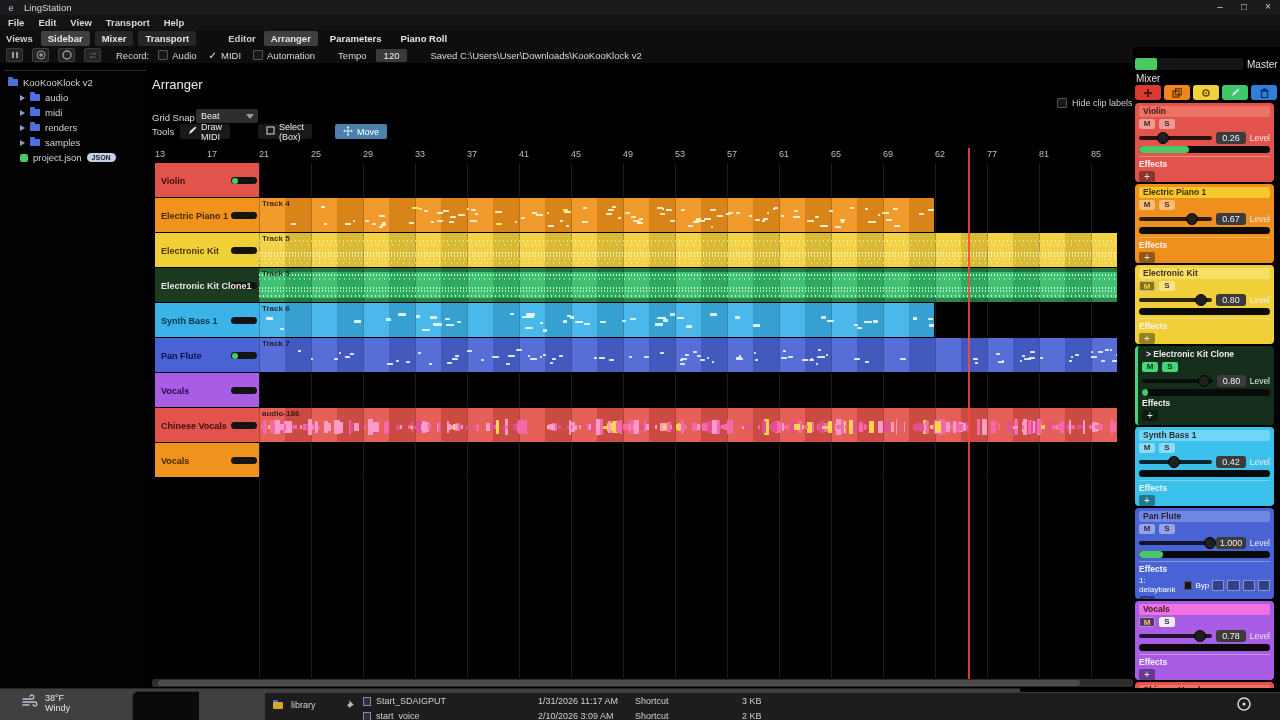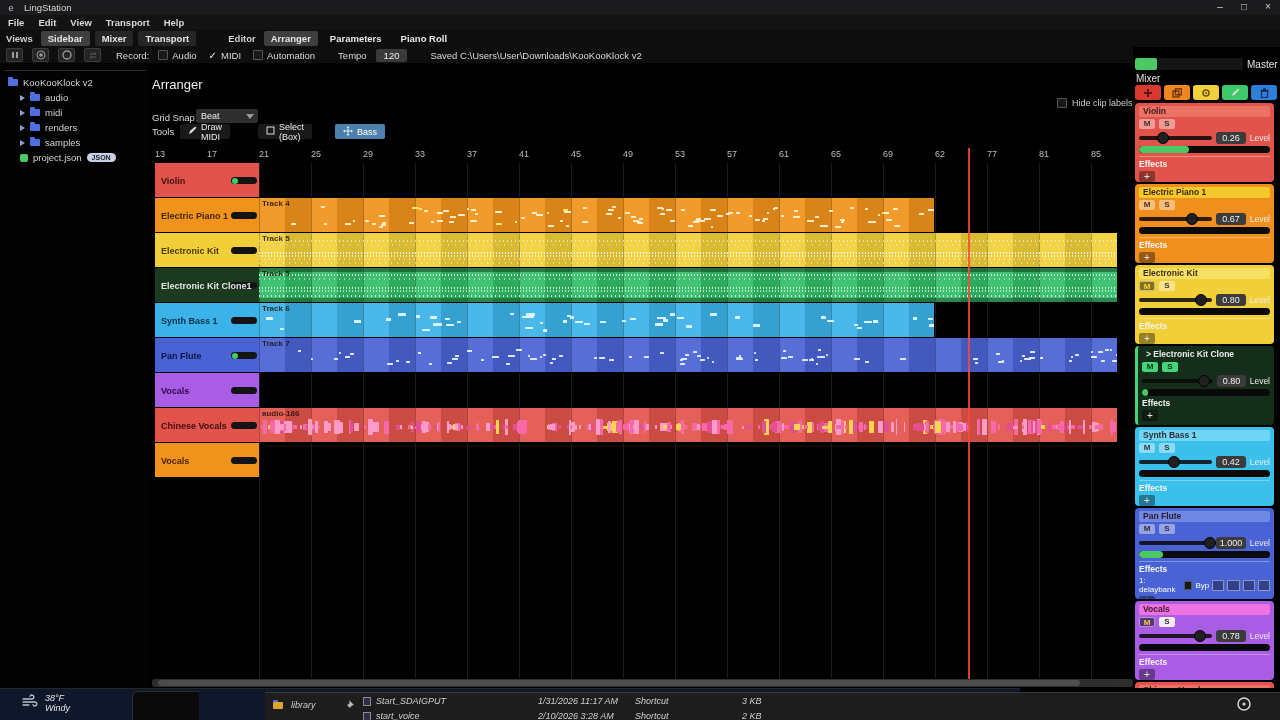--- a/index.html
+++ b/index.html
@@ -108,21 +108,21 @@
   .sval{width:32px;height:12px;background:#3b3b3b;border-radius:3px;color:#f2f2f2;font-size:9px;text-align:center;line-height:12px;}
   .slbl{font-size:8.5px;color:#ececec;}
   .meter{margin-top:3px;height:7px;background:#0a0a0a;border-radius:4px;overflow:hidden;}
   .meterfill{height:100%;background:#4ac863;border-radius:4px;}
   .divider{margin-top:3px;height:1px;background:rgba(255,255,255,.32);}
   .fxlabel{margin-top:2px;font-size:8.5px;font-weight:700;color:#f4f4f4;}
   .fxitem{margin-top:2px;display:flex;align-items:center;gap:3px;font-size:8px;color:#fff;}
   .minibtn{width:11px;height:9px;background:rgba(0,0,0,.35);border:1px solid rgba(255,255,255,.45);border-radius:1px;}
   .plusbtn{margin-top:2px;width:16px;height:11px;background:rgba(0,0,0,.38);border-radius:2px;color:#e8e8e8;font-size:10px;line-height:11px;text-align:center;}
   
-  #taskbar{left:0;top:688px;width:1020px;height:32px;background:#0f172a;border-top:1px solid #262626;box-sizing:border-box;font-style:italic;}
+  #taskbar{left:0;top:688px;width:1020px;height:32px;background:#404040;border-top:1px solid #262626;box-sizing:border-box;}
   #weather{position:absolute;left:22px;top:4px;display:flex;gap:7px;align-items:center;}
   #wtxt{font-size:9px;color:#e6e6e6;line-height:10px;}
   #wincorner{position:absolute;left:132px;top:2px;width:66px;height:30px;background:#0a0a0a;border-left:1px solid #2c2c2c;border-top:1px solid #2c2c2c;border-radius:6px 0 0 0;}
   #explorer{position:absolute;left:265px;top:3px;width:1015px;height:29px;background:#1d1d1d;border-top:1px solid #3a3a3a;box-sizing:border-box;}
   .exrow{position:absolute;font-size:9px;color:#cfcfcf;white-space:nowrap;}
   #recind{position:absolute;left:1236px;top:7px;}
 </style>
 </head>
 <body>
 
@@ -258,21 +258,21 @@
     <div class="toolbtn" style="left: 258px;">
       <span><svg width="9" height="9">
           <rect x="1" y="1" width="7" height="7" fill="none" stroke="#ddd"></rect>
         </svg></span>
       <span>Select (Box)</span>
     </div>
     <div class="toolbtn active" style="left: 335px;">
       <span><svg width="10" height="10" viewBox="0 0 10 10">
           <path d="M5 0l1.5 2h-3L5 0zM5 10l1.5-2h-3L5 10zM0 5l2-1.5v3L0 5zM10 5L8 3.5v3L10 5zM4.5 2.2h1v5.6h-1zM2.2 4.5h5.6v1H2.2z" fill="#dfeefc"></path>
         </svg></span>
-      <span>Bass</span>
+      <span>Move</span>
     </div>
   </div>
 <div class="abs" id="ruler">
     <span class="tick" style="left: 3px;">13</span>
     <span class="tick" style="left: 55px;">17</span>
     <span class="tick" style="left: 107px;">21</span>
     <span class="tick" style="left: 159px;">25</span>
     <span class="tick" style="left: 211px;">29</span>
     <span class="tick" style="left: 263px;">33</span>
     <span class="tick" style="left: 315px;">37</span>
@@ -1099,21 +1099,21 @@
         <span style="position: absolute; left: 13px;">Start_SDAIGPUT</span>
         <span style="position: absolute; left: 175px;">1/31/2026 11:17 AM</span>
         <span style="position: absolute; left: 272px;">Shortcut</span>
         <span style="position: absolute; left: 379px;">3 KB</span>
       </div>
       <div class="exrow" style="left: 98px; top: 18px; width: 900px;">
         <span style="position: absolute; left: 0px; top: 1px;"><svg width="8" height="9">
             <rect x="0.5" y="0.5" width="7" height="8" fill="#2d2d44" stroke="#8a8a9a"></rect>
           </svg></span>
         <span style="position: absolute; left: 13px;">start_voice</span>
-        <span style="position: absolute; left: 175px;">2/10/2026 3:28 AM</span>
+        <span style="position: absolute; left: 175px;">2/10/2026 3:09 AM</span>
         <span style="position: absolute; left: 272px;">Shortcut</span>
         <span style="position: absolute; left: 379px;">2 KB</span>
       </div>
     </div>
   <div id="recind">
     <svg width="16" height="16">
         <circle cx="8" cy="8" r="6" fill="none" stroke="#d8d8d8" stroke-width="1.5"></circle>
         <circle cx="8" cy="8" r="1.6" fill="#d8d8d8"></circle>
       </svg>
   </div>

